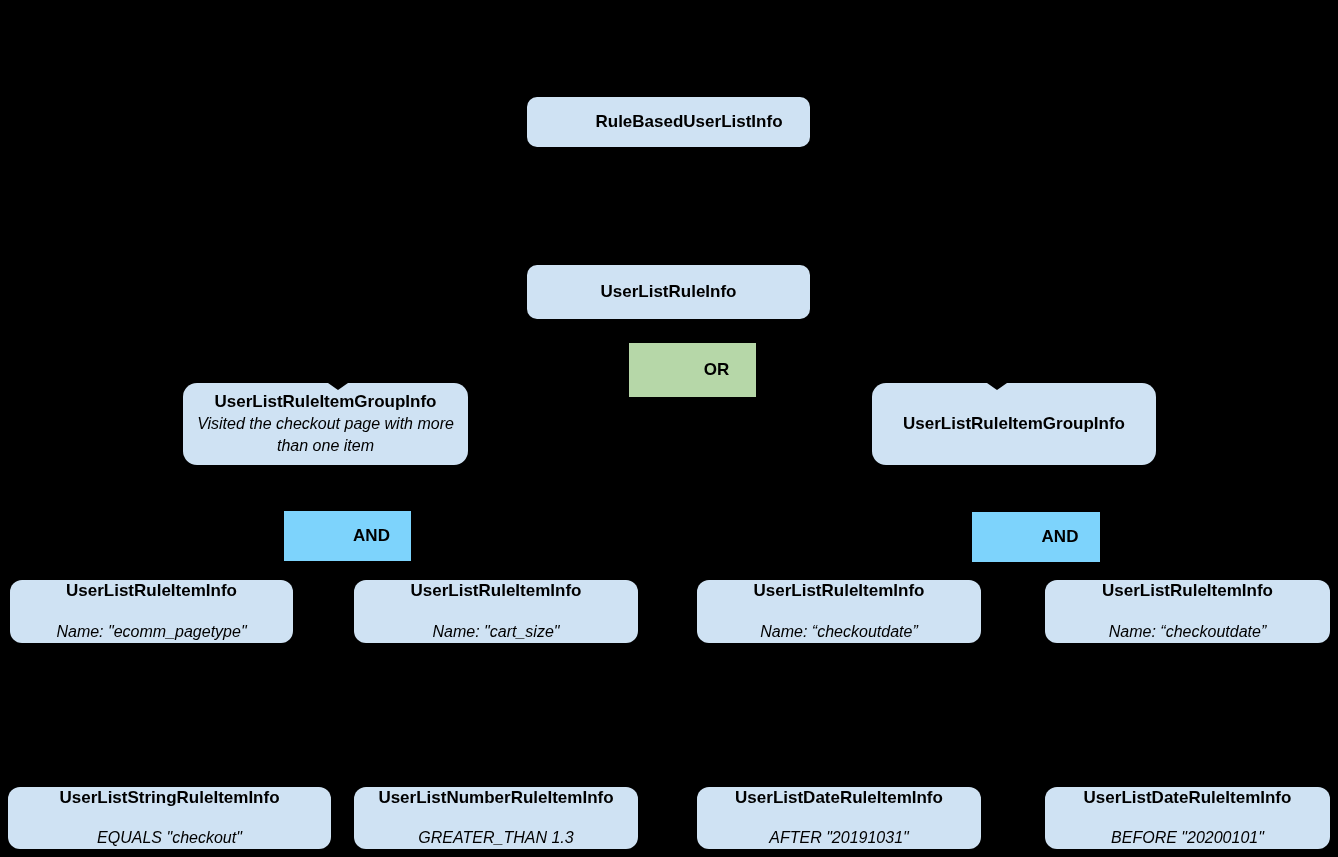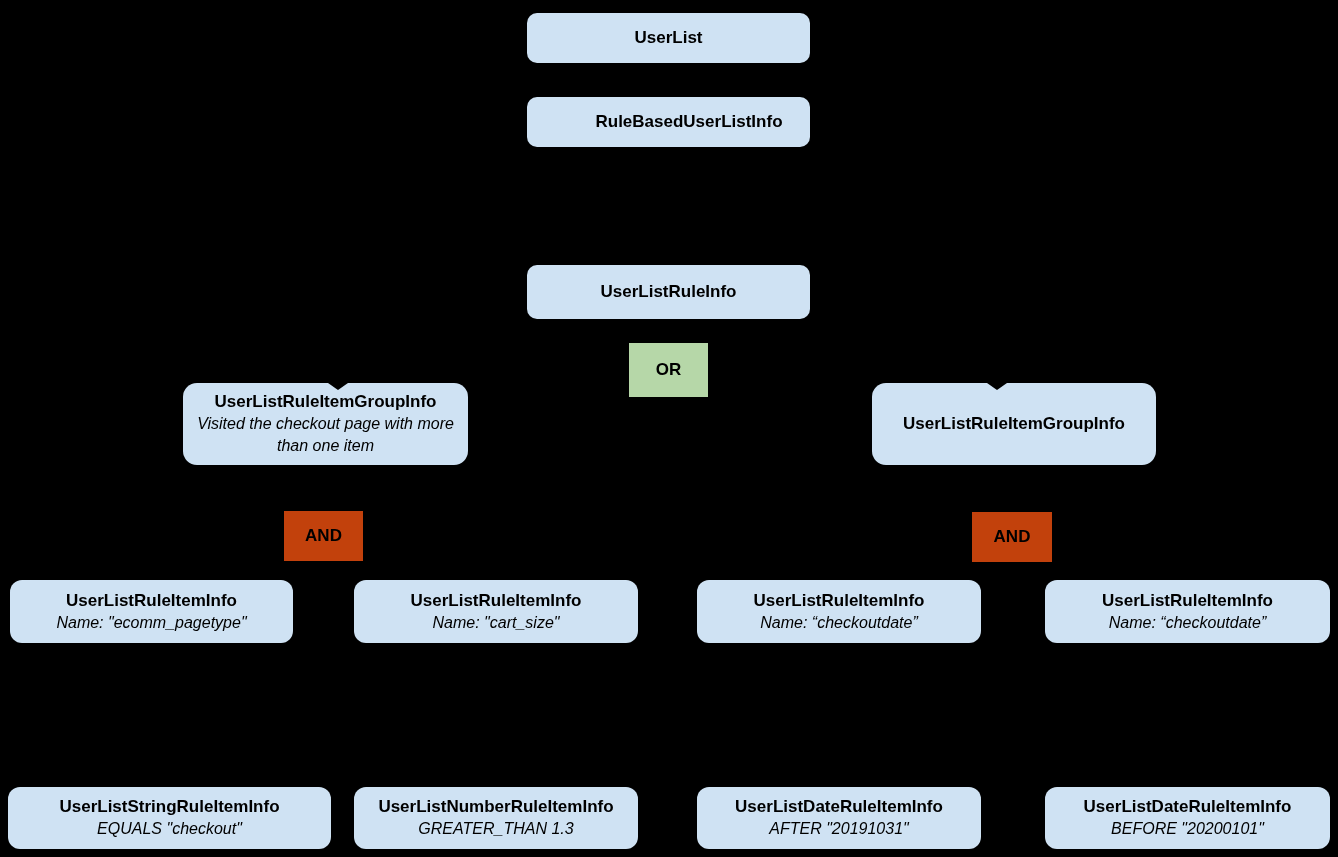--- a/index.html
+++ b/index.html
@@ -32,32 +32,33 @@
     line-height: 22px;
     white-space: nowrap;
   }
   .node .subtitle {
     font-style: italic;
     font-size: 16px;
     line-height: 22px;
     max-width: 262px;
   }
   .r10 { border-radius: 10px; }
-  .r12 { border-radius: 12px; }
+  .r12 { border-radius: 12px; justify-content: space-between; }
   .r14 { border-radius: 14px; }
   .op {
     position: absolute;
     display: flex;
     align-items: center;
     justify-content: center;
     font-weight: 700;
     font-size: 17px;
+    padding-left: 48px;
   }
   .op-or  { background: #b6d7a8; }
-  .op-and { background: #c2410c; }
+  .op-and { background: #7dd3fc; }
   .arrowhead {
     position: absolute;
     width: 0;
     height: 0;
     border-left: 10px solid transparent;
     border-right: 10px solid transparent;
     border-top: 7px solid #000000;
   }
 
   
@@ -79,23 +80,20 @@
   #n-leaf-3          { left: 697px;  top: 787px; width: 284px; height: 62px; }
   #n-leaf-4          { left: 1045px; top: 787px; width: 285px; height: 62px; }
   #ah-left           { left: 328px;  top: 383px; }
   #ah-right          { left: 987px;  top: 383px; }
 </style>
 </head>
 <body>
 
 <div id="canvas">
 
-  <div class="node r10" id="n-userlist">
-    <span class="title">UserList</span>
-  </div>
 
   <div class="node r10" id="n-rulebased">
     <span class="title">RuleBasedUserListInfo</span>
   </div>
 
 
   <div class="node r10" id="n-userlistrule">
     <span class="title">UserListRuleInfo</span>
   </div>
 

